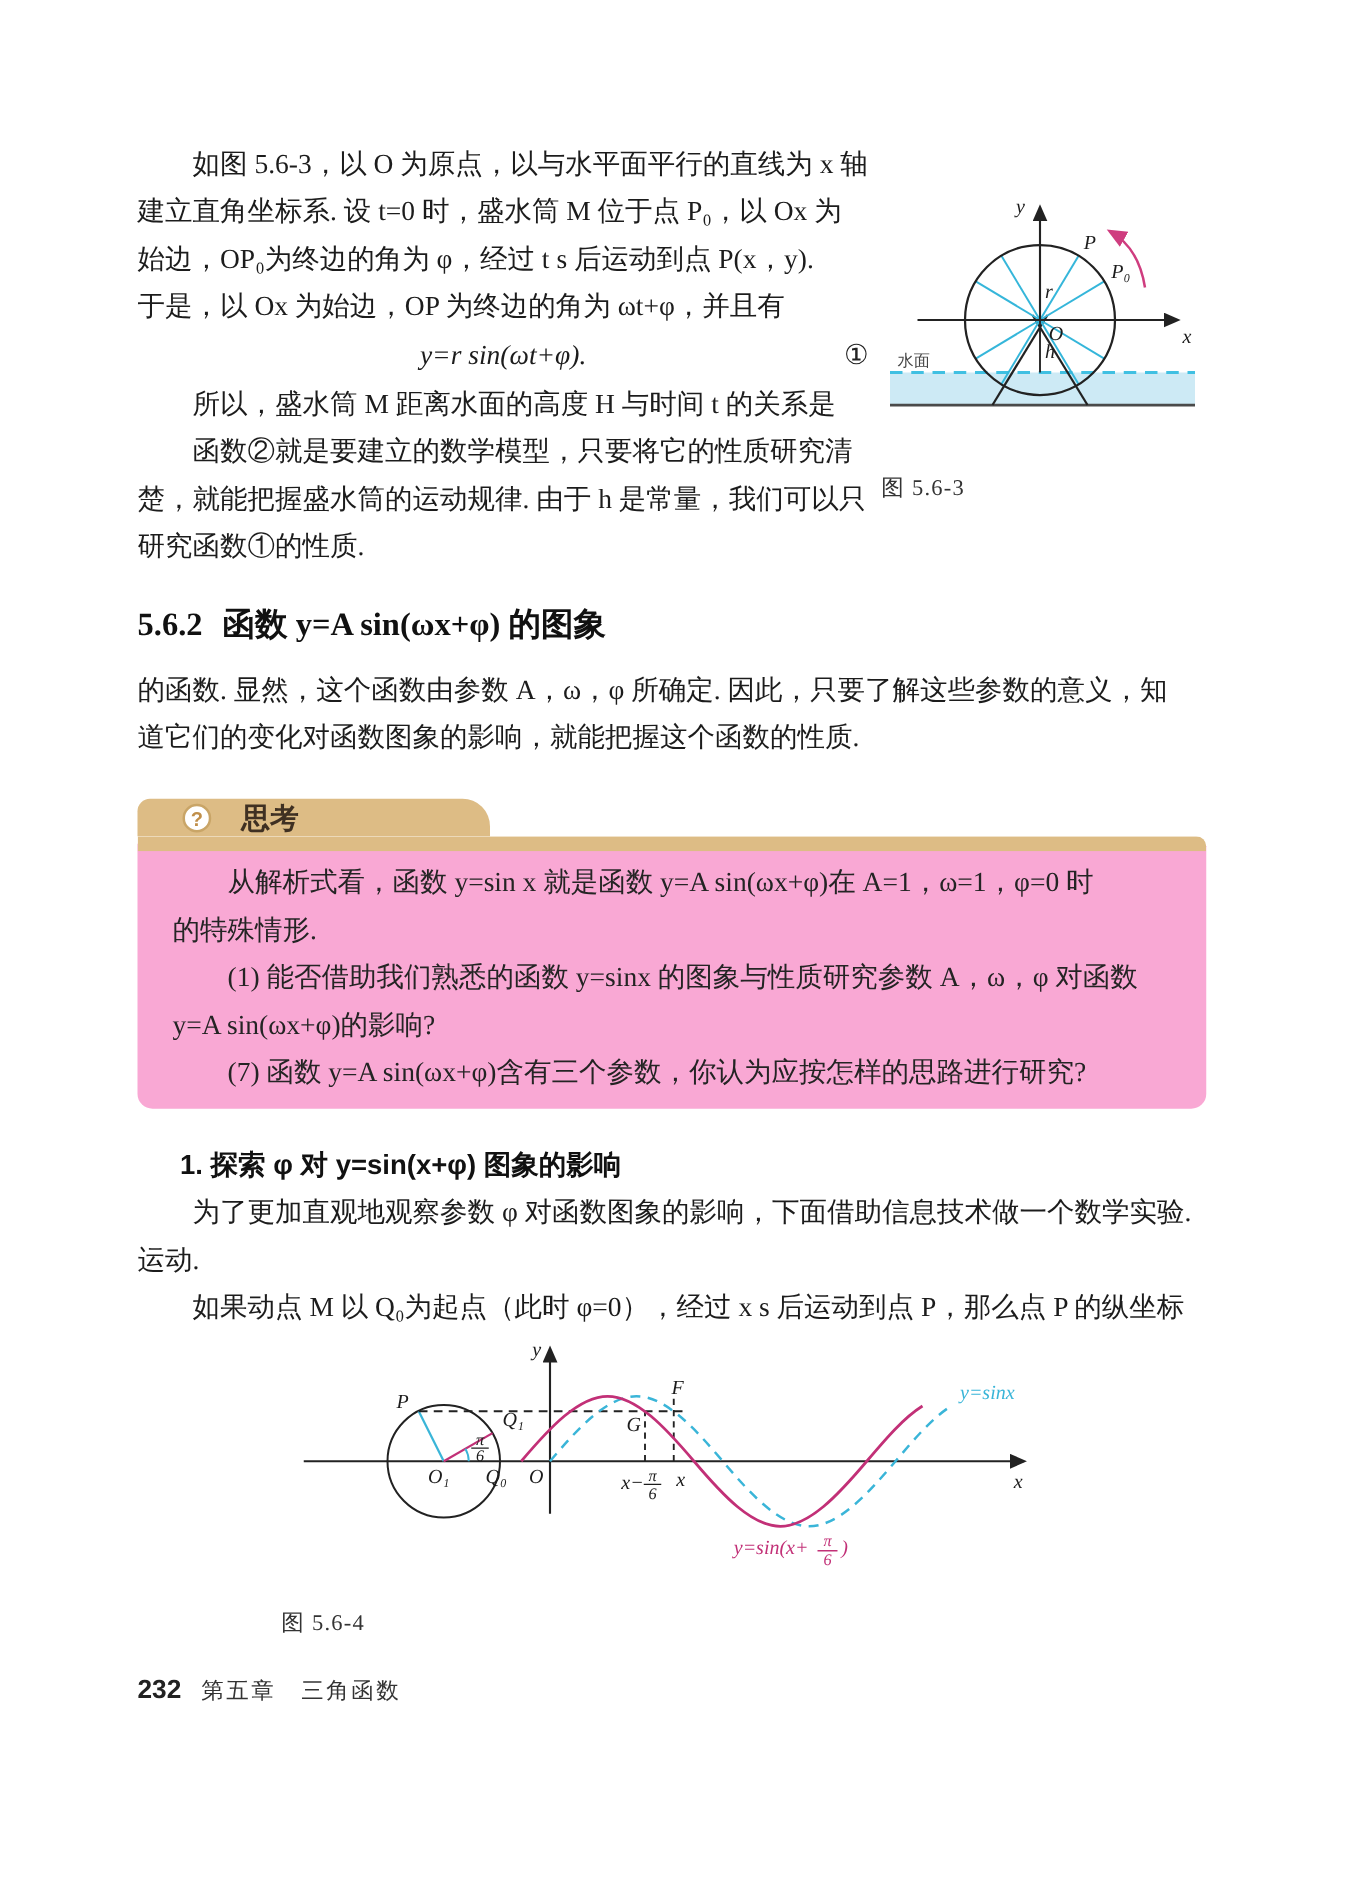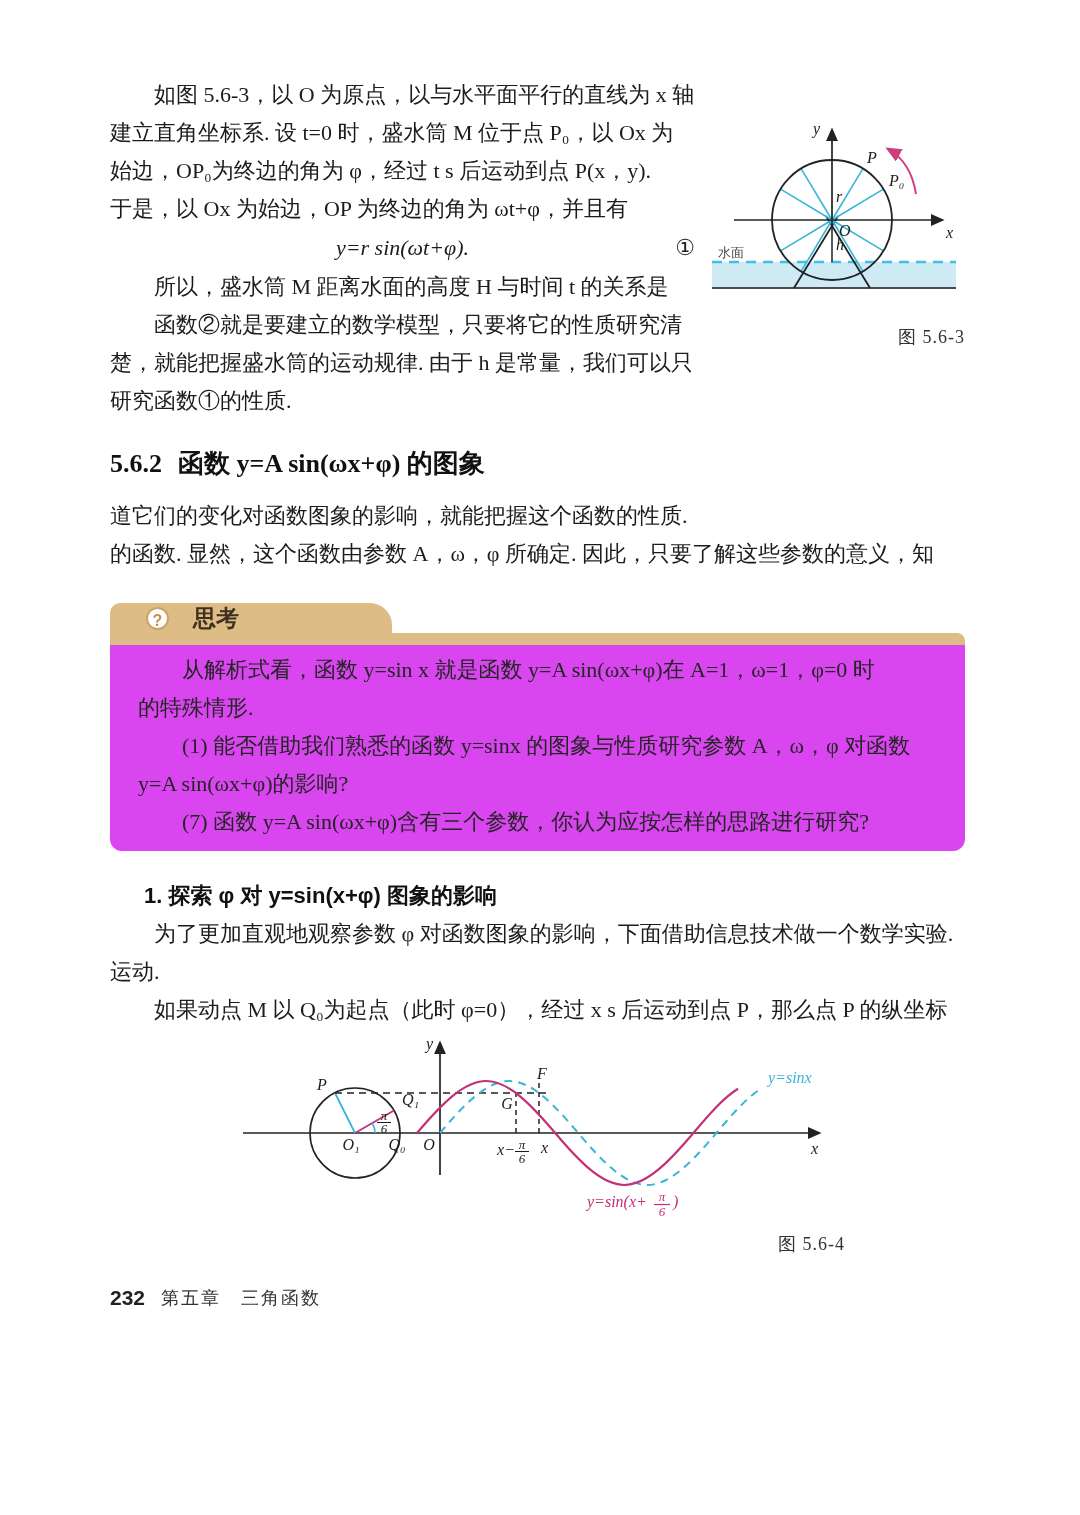--- a/index.html
+++ b/index.html
@@ -4,31 +4,31 @@
 <style>
   html,body{margin:0;padding:0;}
   .page{
     position:relative;
     width:1080px;height:1515px;
     background:#ffffff;
     overflow:hidden;
     font-family:"Liberation Serif","DejaVu Serif",serif;
     color:#1c1c1c;
   }
-  .content{padding:76px 115px 0 110px;}
+  .content{padding:112px 115px 0 110px;}
   
   .intro{display:flex;align-items:flex-start;}
   .intro-text{width:585px;font-size:22px;line-height:38px;text-align:justify;}
   .intro-text .tline{white-space:nowrap;}
   .eq-row{position:relative;text-align:center;height:40px;line-height:40px;}
   .eq{font-style:italic;font-size:22px;}
   .eq-tag{position:absolute;right:0;top:0;font-style:normal;font-size:22px;color:#222;}
   .fig-col{width:260px;margin-left:10px;}
   .fig563-svg{display:block;margin:34px auto 0 auto;}
-  .fig-caption{font-size:18px;text-align:right;color:#333;margin-top:3px;letter-spacing:1px;}
+  .fig-caption{font-size:18px;text-align:left;color:#333;margin-top:20px;letter-spacing:1px;}
   
   .sec-heading{
     margin-top:26px;
     font-family:Liberation Serif, serif;
     font-weight:bold;font-size:26px;color:#111;
   }
   .sec-heading .sec-num{margin-right:16px;}
   
   .para{font-size:22px;line-height:38px;text-align:justify;margin-top:16px;}
   
@@ -46,21 +46,21 @@
     color:#c08f4a;font-family:"Liberation Sans",sans-serif;
     font-weight:bold;font-size:16px;line-height:23px;text-align:center;
     box-sizing:border-box;
   }
   .think-title{
     margin-left:24px;
     font-family:"Liberation Sans","DejaVu Sans",sans-serif;
     font-weight:bold;font-size:23px;color:#3f3022;
   }
   .think-body{
-    background:#d946ef;
+    background:#f9a8d4;
     border-top:12px solid #ddbc85;
     border-radius:0 8px 12px 12px;
     padding:6px 24px 10px 28px;
     font-size:22px;line-height:38px;text-align:justify;color:#242424;
   }
   
   .explore-heading{
     margin-top:26px;padding-left:34px;
     font-family:"Liberation Sans","DejaVu Sans",sans-serif;
     font-weight:bold;font-size:22px;color:#111;line-height:38px;
@@ -149,22 +149,22 @@
         </svg>
         <div class="fig-caption">图 5.6-3</div>
       </div>
     </div>
 
     <div class="sec-heading">
       <span class="sec-num">5.6.2</span><span>函数 y=A sin(ωx+φ) 的图象</span>
     </div>
 
     <div class="para">
+      <div>的函数. 显然，这个函数由参数 A，ω，φ 所确定. 因此，只要了解这些参数的意义，知</div>
       <div>道它们的变化对函数图象的影响，就能把握这个函数的性质.</div>
-      <div>的函数. 显然，这个函数由参数 A，ω，φ 所确定. 因此，只要了解这些参数的意义，知</div>
     </div>
 
     <div class="think-wrap">
       <div class="think-tab">
         <span class="q-icon">?</span>
         <span class="think-title">思考</span>
       </div>
       <div class="think-body">
         <div>　　从解析式看，函数 y=sin x 就是函数 y=A sin(ωx+φ)在 A=1，ω=1，φ=0 时</div>
         <div>的特殊情形.</div>

